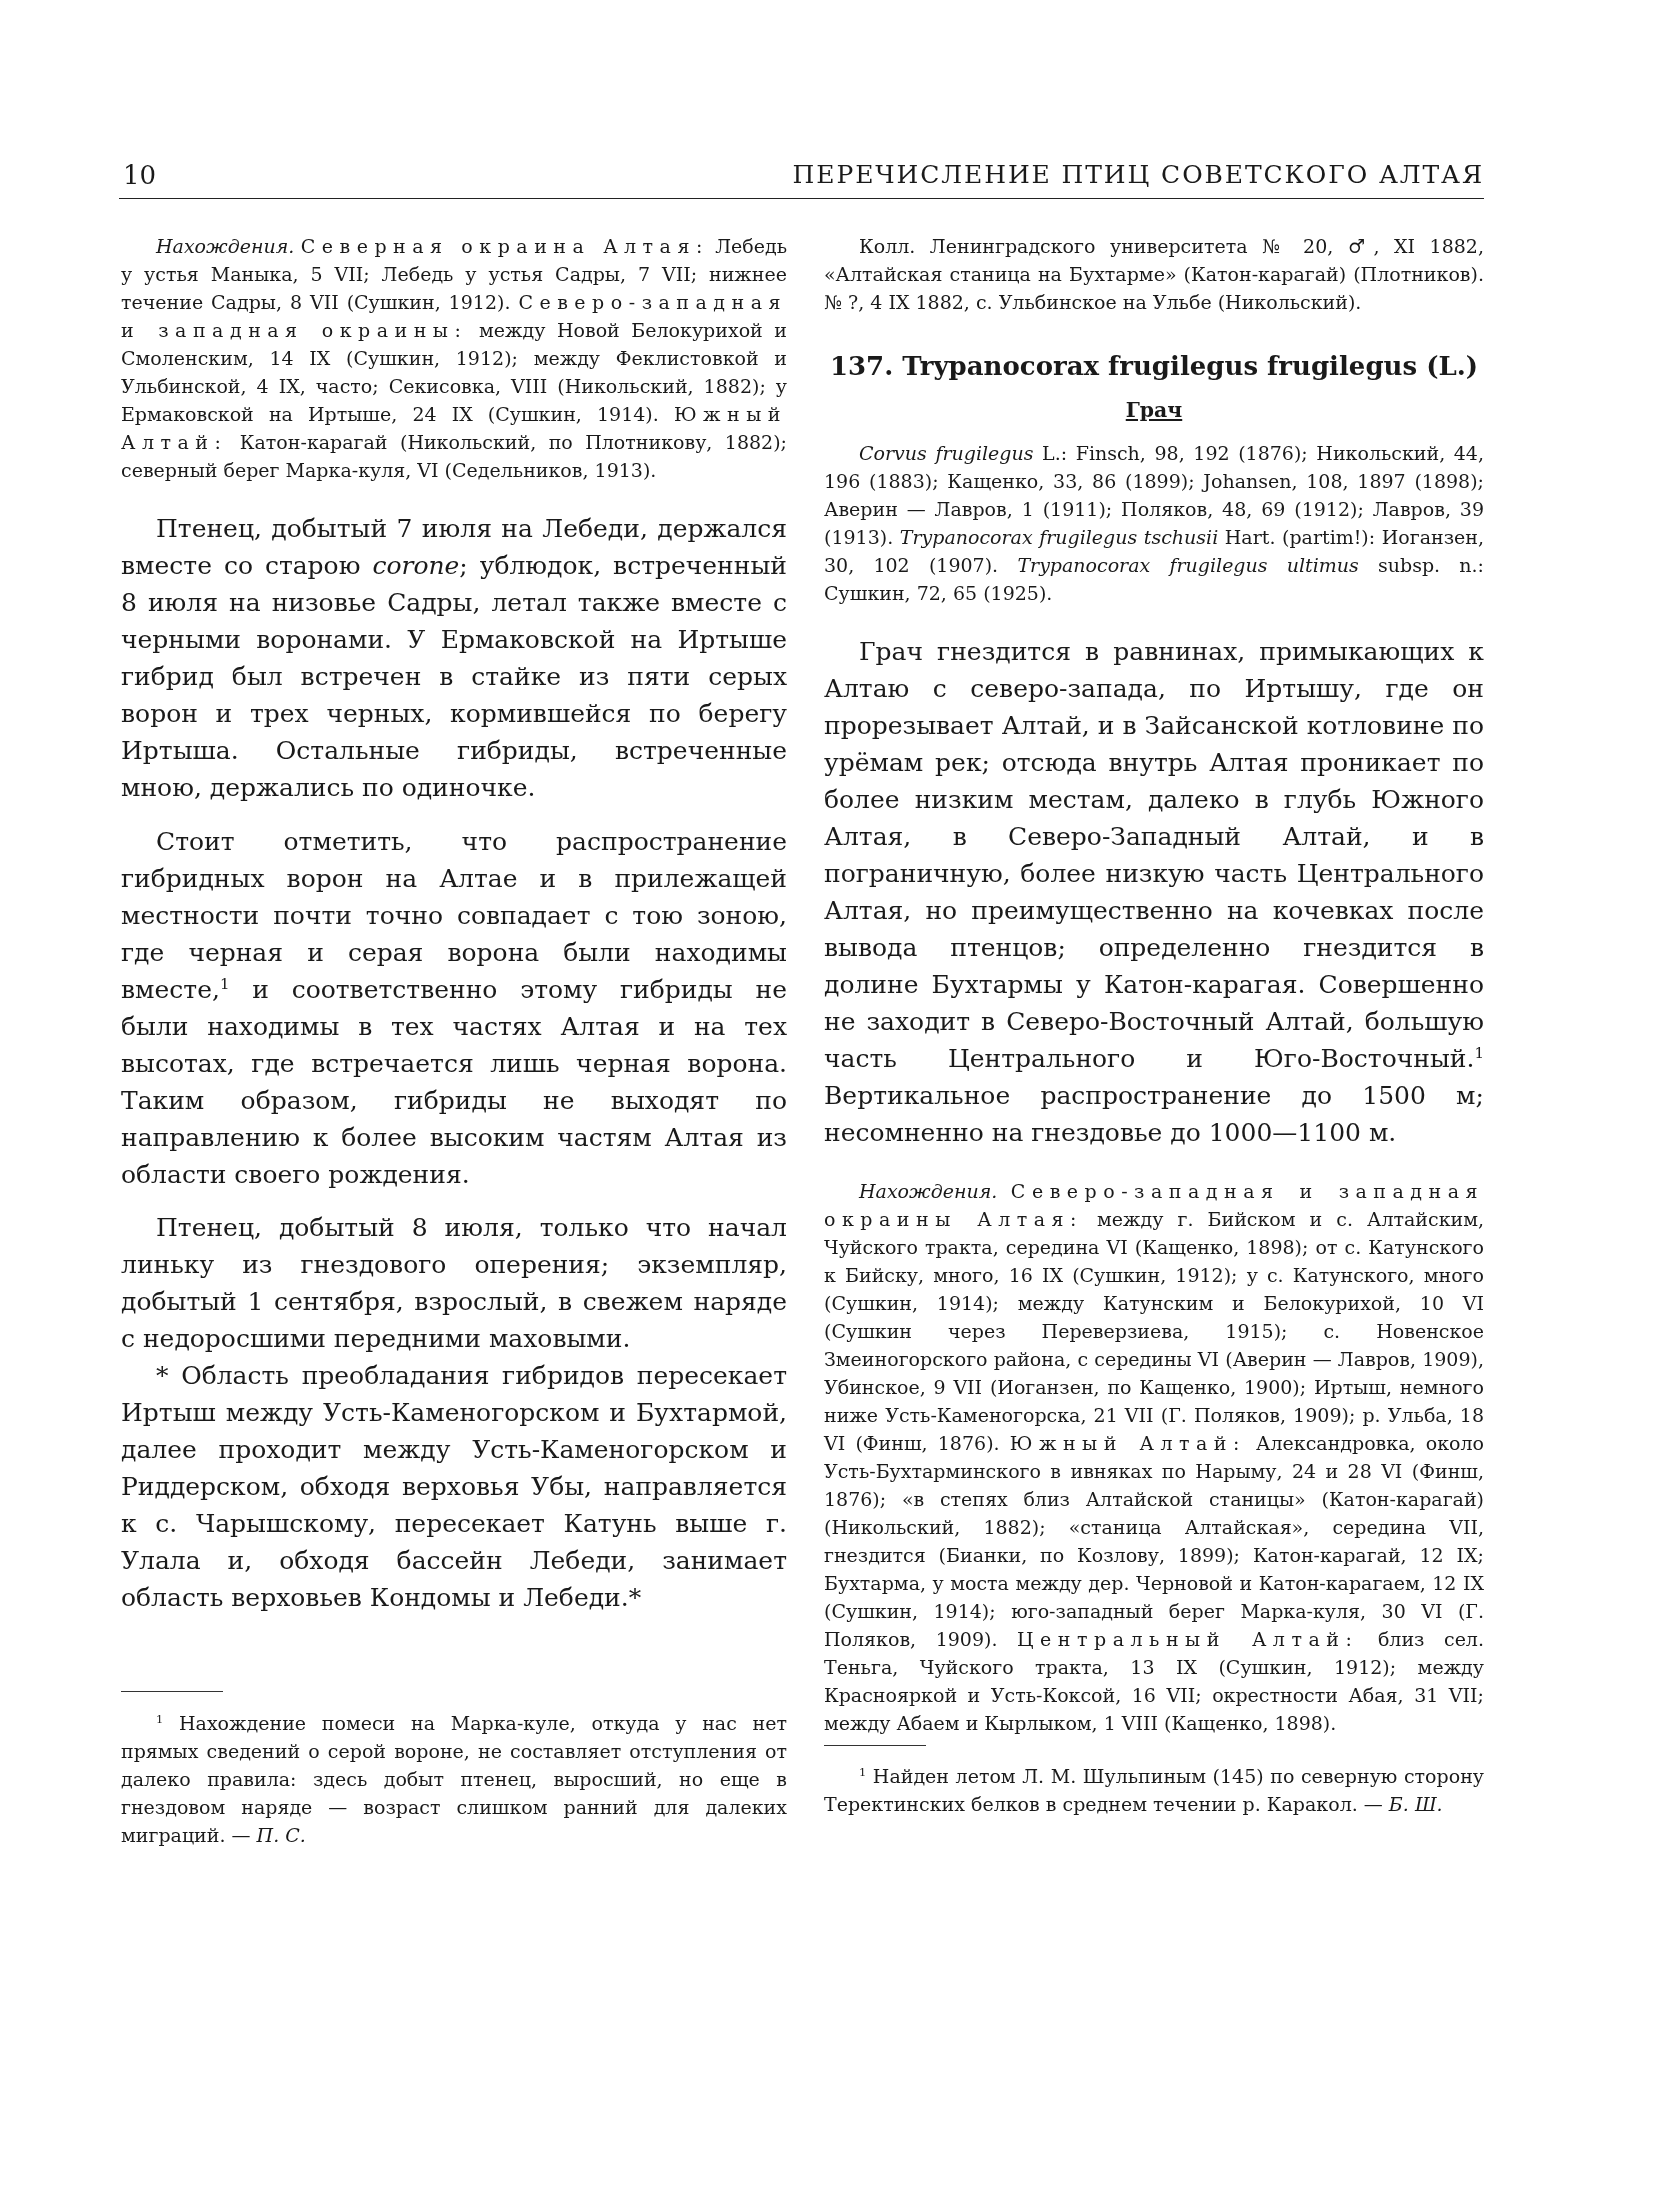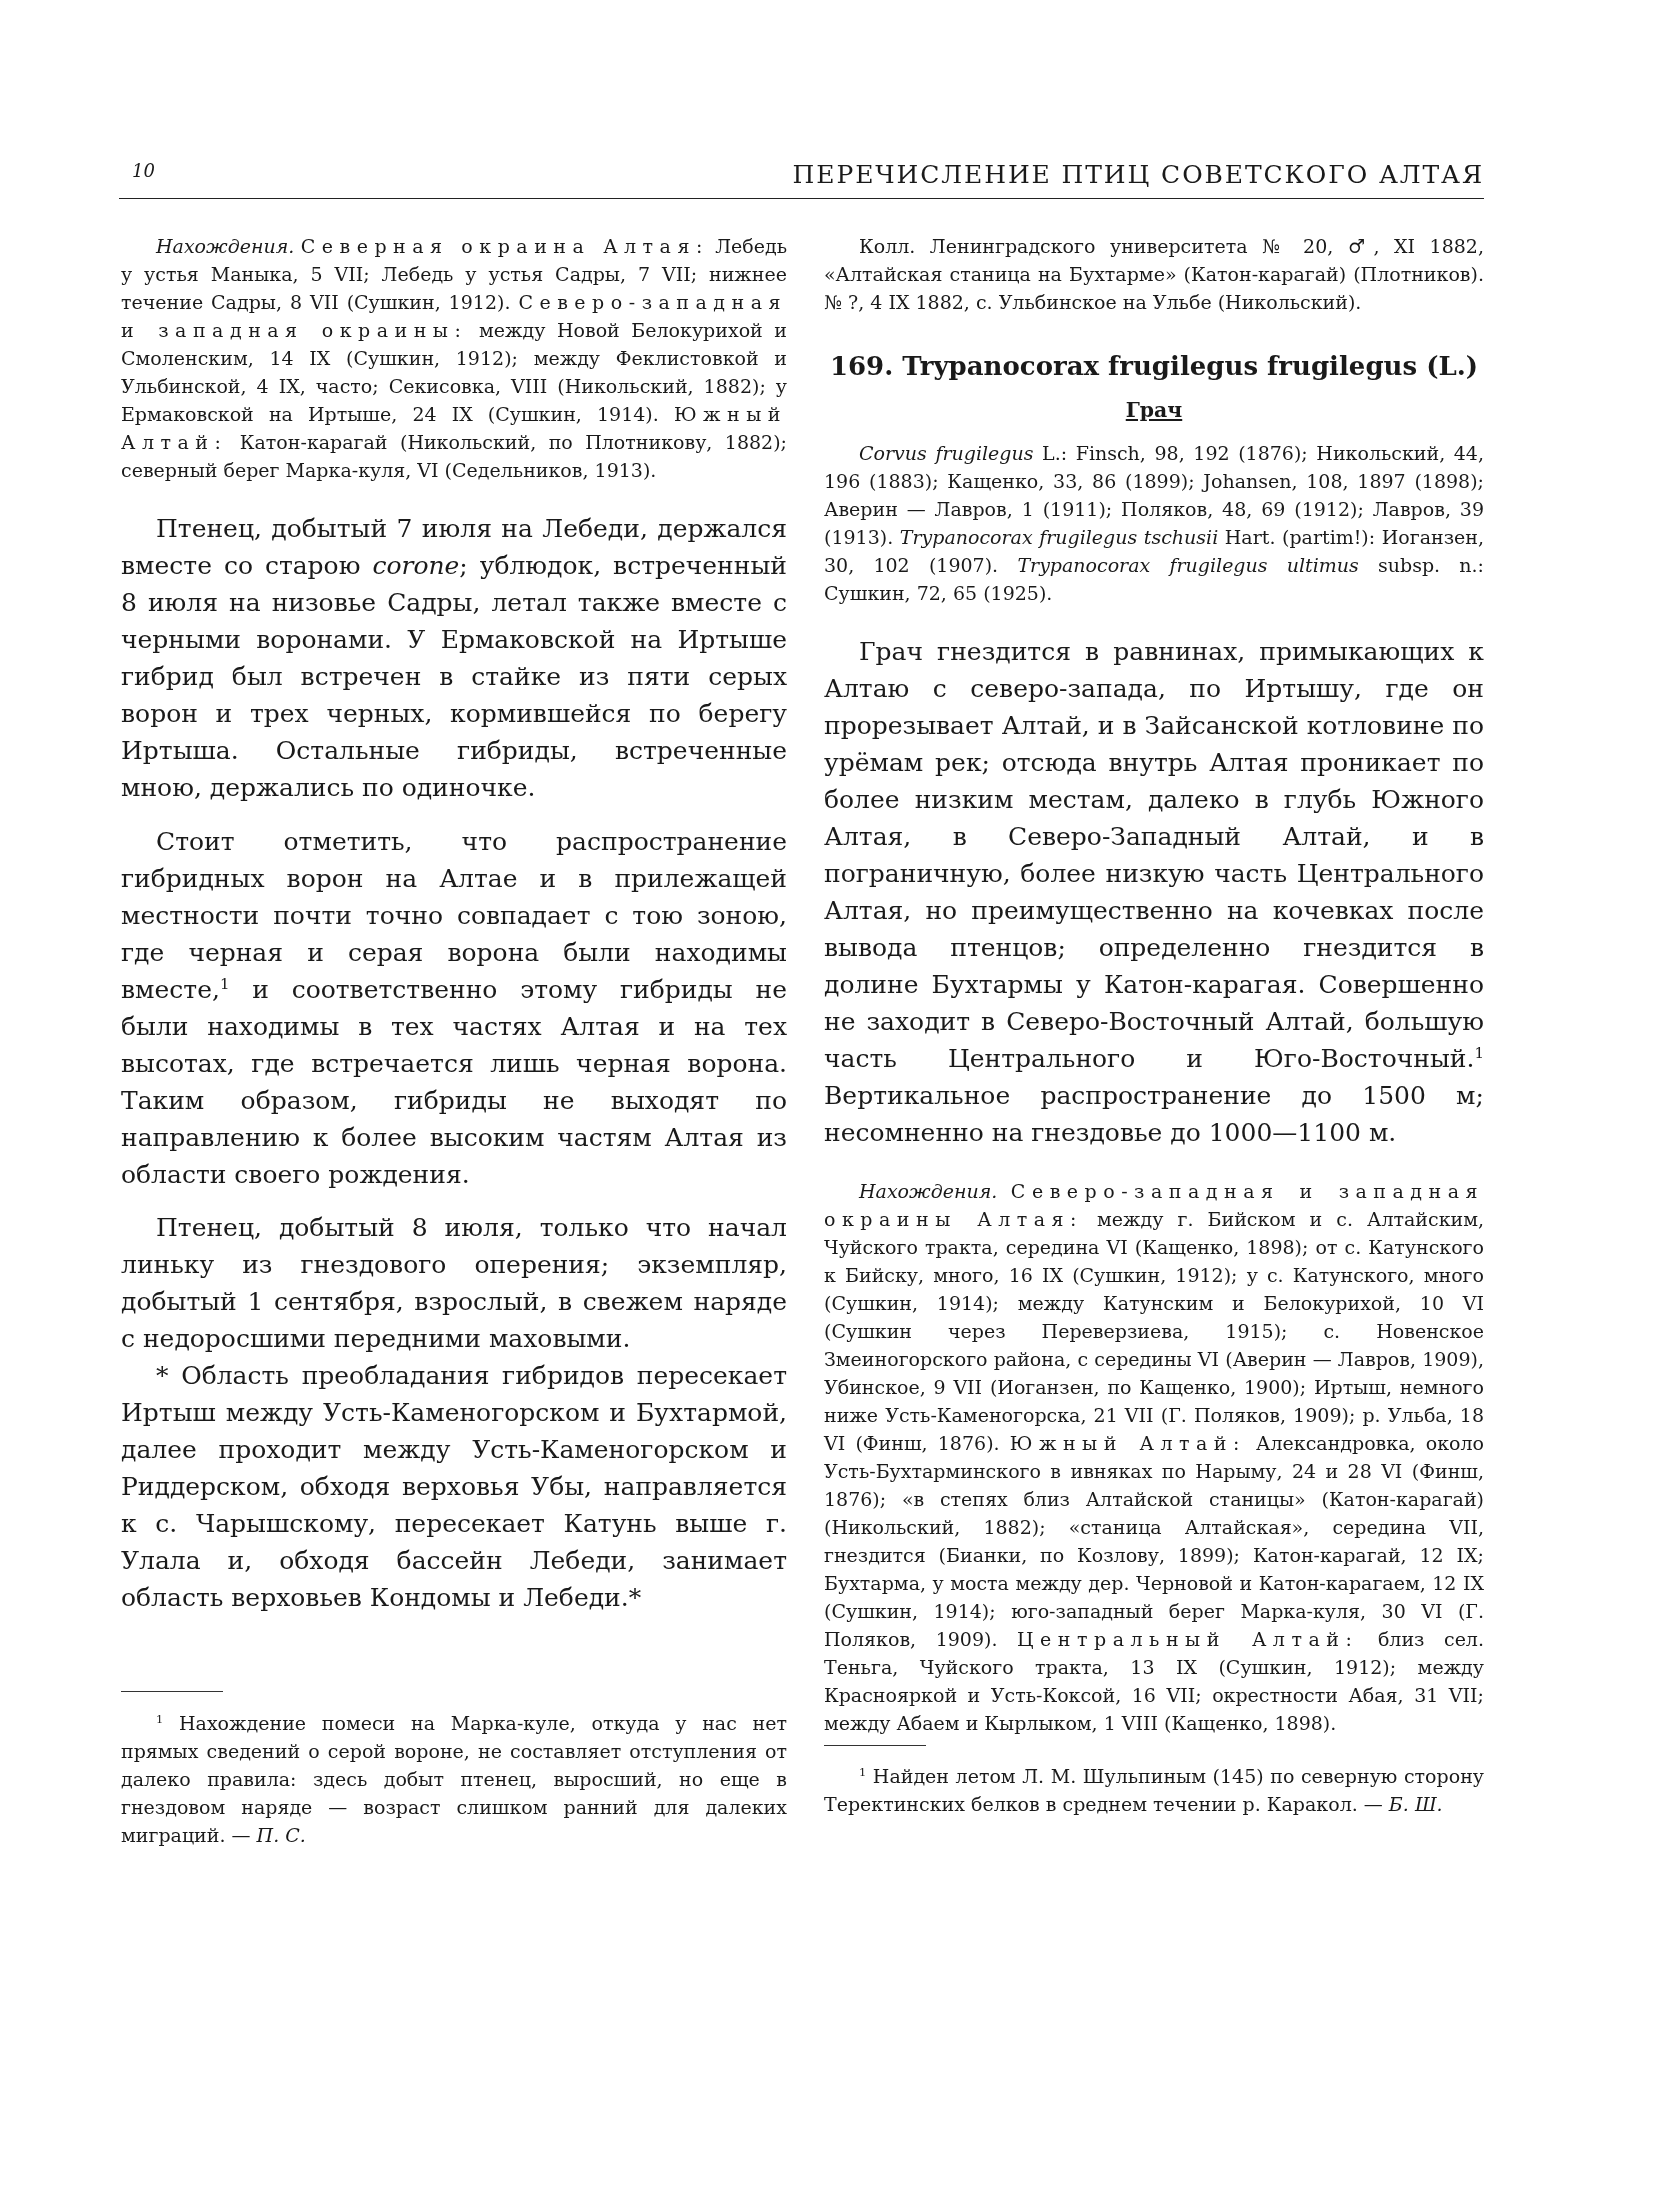--- a/index.html
+++ b/index.html
@@ -1,19 +1,19 @@
 <!DOCTYPE html>
 <html style="font-size:15px"><head>
 <meta charset="utf-8">
 <style>
   html, body { margin: 0; padding: 0; background: #ffffff; }
   body { width: 1657px; height: 2209px; position: relative; overflow: hidden;
          font-family: "DejaVu Serif", "Liberation Serif", serif; color: #1a1a1a; }
   .header { position: absolute; left: 119px; top: 160px; width: 1365px; height: 37px; }
-  .page-num { position: absolute; left: 13px; top: 0; font-style: italic; font-size: 18px; }
+  .page-num { position: absolute; left: 4px; top: 0; font-size: 26px; }
   .running-title { position: absolute; left: 0; right: 0; top: 0; text-align: right;
                    font-size: 25px; letter-spacing: 1.9px; }
   .header-rule { position: absolute; left: 119px; top: 198px; width: 1365px; height: 0;
                  border-top: 1.9px solid #222; }
   .col { position: absolute; top: 232px; }
   .col-left { left: 121px; width: 666px; }
   .col-right { left: 824px; width: 660px; }
   p { margin: 0; text-align: justify; }
   .small { font-size: 19px; line-height: 28px; text-indent: 35px; }
   .large { font-size: 25px; line-height: 37px; text-indent: 35px; }
@@ -53,21 +53,21 @@
   <div class="gap-s"></div>
   <p class="large">Птенец, добытый 8 июля, только что начал линьку из гнездового оперения; экземпляр, добытый 1 сентября, взрослый, в свежем наряде с недоросшими передними маховыми.</p>
   <p class="large">* Область преобладания гибридов пересекает Иртыш между Усть-Каменогорском и Бухтармой, далее проходит между Усть-Каменогорском и Риддерском, обходя верховья Убы, направляется к с. Чарышскому, пересекает Катунь выше г. Улала и, обходя бассейн Лебеди, занимает область верховьев Кондомы и Лебеди.*</p>
   <div class="gap-l"></div>
   <div class="fn-rule"></div>
   <p class="small"><sup>1</sup><span> Нахождение помеси на Марка-куле, откуда у нас нет прямых сведений о серой вороне, не составляет отступления от далеко правила: здесь добыт птенец, выросший, но еще в гнездовом наряде — возраст слишком ранний для далеких миграций. — </span><i>П. С.</i></p>
 </div>
 
 <div class="col col-right">
   <p class="small">Колл. Ленинградского университета № 20, ♂, XI 1882, «Алтайская станица на Бухтарме» (Катон-карагай) (Плотников). № ?, 4 IX 1882, с. Ульбинское на Ульбе (Никольский).</p>
-  <p class="species-title">169. Trypanocorax frugilegus frugilegus (L.)</p>
+  <p class="species-title">137. Trypanocorax frugilegus frugilegus (L.)</p>
   <p class="species-common">Грач</p>
   <p class="small"><i>Corvus frugilegus</i><span> L.: Finsch, 98, 192 (1876); Никольский, 44, 196 (1883); Кащенко, 33, 86 (1899); Johansen, 108, 1897 (1898); Аверин — Лавров, 1 (1911); Поляков, 48, 69 (1912); Лавров, 39 (1913). </span><i>Trypanocorax frugilegus tschusii</i><span> Hart. (partim!): Иоганзен, 30, 102 (1907). </span><i>Trypanocorax frugilegus ultimus</i><span> subsp. n.: Сушкин, 72, 65 (1925).</span></p>
   <div class="gap-m"></div>
   <p class="large"><span>Грач гнездится в равнинах, примыкающих к Алтаю с северо-запада, по Иртышу, где он прорезывает Алтай, и в Зайсанской котловине по урёмам рек; отсюда внутрь Алтая проникает по более низким местам, далеко в глубь Южного Алтая, в Северо-Западный Алтай, и в пограничную, более низкую часть Центрального Алтая, но преимущественно на кочевках после вывода птенцов; определенно гнездится в долине Бухтармы у Катон-карагая. Совершенно не заходит в Северо-Восточный Алтай, большую часть Центрального и Юго-Восточный.</span><sup>1</sup><span> Вертикальное распространение до 1500 м; несомненно на гнездовье до 1000—1100 м.</span></p>
   <div class="gap-m"></div>
   <p class="small">
     <i>Нахождения.</i>
     <span class="sp">Северо-западная и западная окраины Алтая:</span>
     <span>между г. Бийском и с. Алтайским, Чуйского тракта, середина VI (Кащенко, 1898); от с. Катунского к Бийску, много, 16 IX (Сушкин, 1912); у с. Катунского, много (Сушкин, 1914); между Катунским и Белокурихой, 10 VI (Сушкин через Переверзиева, 1915); с. Новенское Змеиногорского района, с середины VI (Аверин — Лавров, 1909), Убинское, 9 VII (Иоганзен, по Кащенко, 1900); Иртыш, немного ниже Усть-Каменогорска, 21 VII (Г. Поляков, 1909); р. Ульба, 18 VI (Финш, 1876).</span>
     <span class="sp">Южный Алтай:</span>

